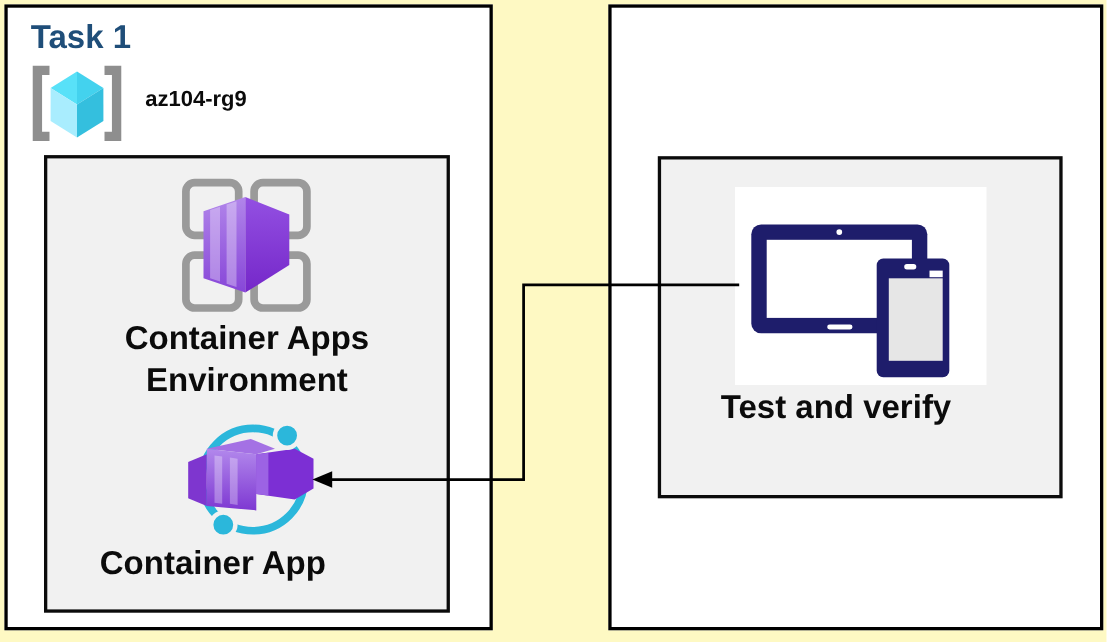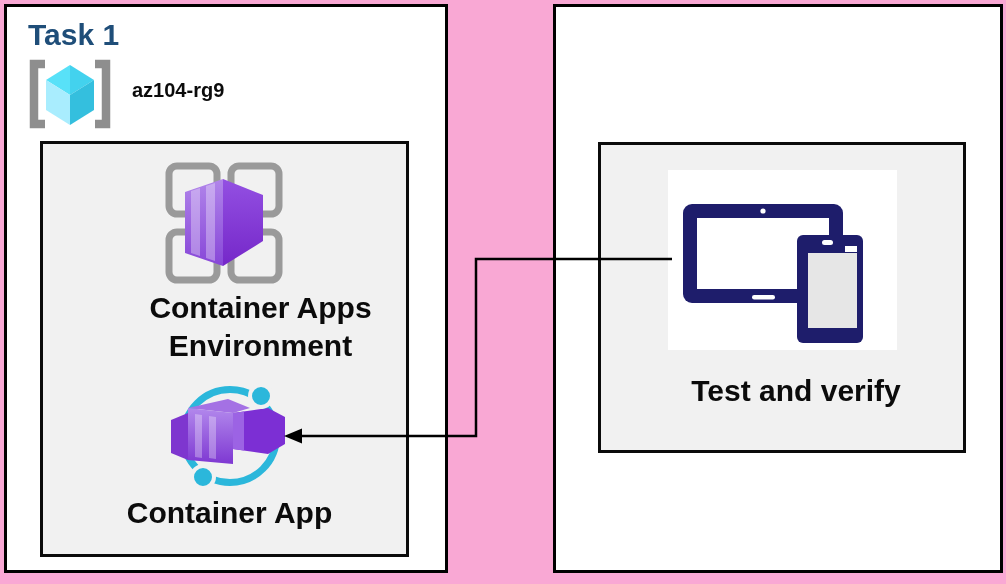--- a/index.html
+++ b/index.html
@@ -1,17 +1,17 @@
 <!DOCTYPE html>
 <html><head>
 <meta charset="utf-8">
 <style>
   html,body{margin:0;padding:0;background:#ffffff;}
   #stage{
-    position:relative;width:1006px;height:584px;background:#f9a8d4;
+    position:relative;width:1006px;height:584px;background:#fef9c3;
     font-family:"Liberation Sans",sans-serif;overflow:hidden;
   }
   .task-box{
     position:absolute;top:4px;height:569px;width:444px;
     border:3px solid #000;background:#fff;box-sizing:border-box;
   }
   #task1-box{left:4px;}
   #task2-box{left:553px;width:450px;}
   .task-title{
     position:absolute;font-size:30px;font-weight:bold;color:#1F4E79;
@@ -19,25 +19,25 @@
   }
   #task1-title{left:28px;top:20px;}
   #task2-title{left:581px;top:20px;}
   .inner-box{
     position:absolute;background:#F1F1F1;border:3px solid #0b0b0b;box-sizing:border-box;
   }
   #inner1{left:40px;top:141px;width:369px;height:416px;}
   #inner2{left:598px;top:142px;width:368px;height:311px;}
   .node-label{
     position:absolute;font-weight:bold;color:#0b0b0b;font-size:30px;
-    text-align:center;line-height:38px;padding-left:36px;
+    text-align:center;line-height:38px;
   }
   #env-label{left:40px;top:289px;width:369px;}
   #ca-label{left:40px;top:498px;width:307px;line-height:30px;}
-  #test-label{left:598px;top:376px;width:324px;line-height:30px;}
+  #test-label{left:598px;top:356px;width:324px;line-height:30px;}
   #rg-label{
     position:absolute;left:132px;top:74px;font-size:20px;font-weight:bold;
     color:#0b0b0b;line-height:32px;white-space:nowrap;
   }
   .icon{position:absolute;}
   #rg-icon{left:28px;top:57px;}
   #env-icon{left:164px;top:161px;}
   #ca-icon{left:171px;top:380px;}
   #test-icon{left:668px;top:170px;}
   #connector{position:absolute;left:0;top:0;pointer-events:none;z-index:10;}

